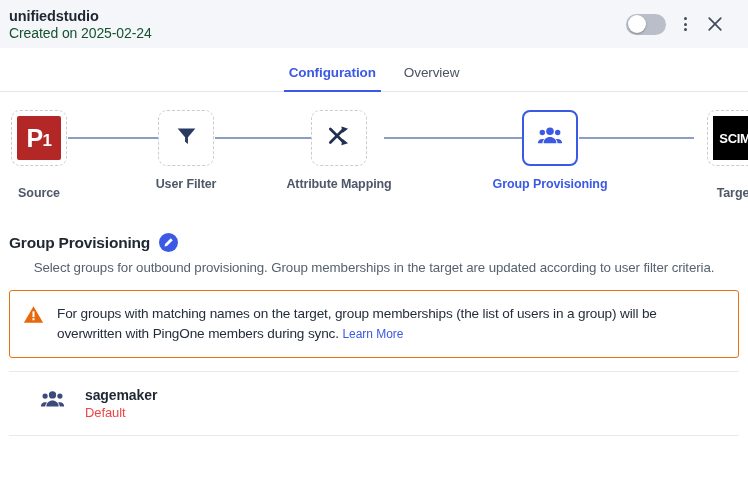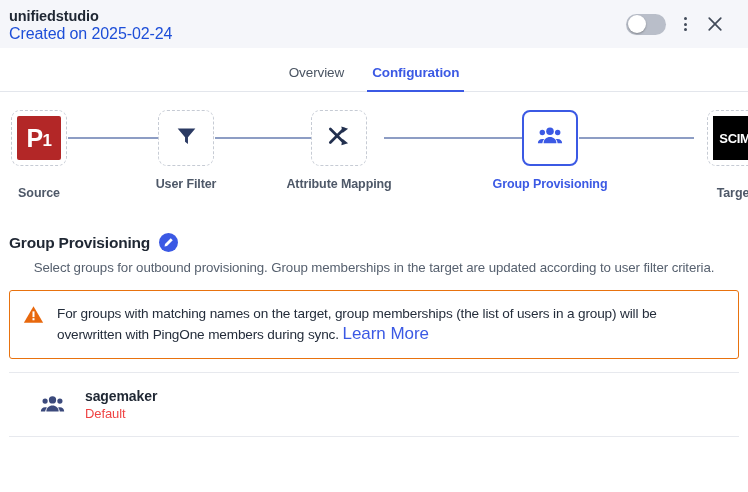--- a/index.html
+++ b/index.html
@@ -41,22 +41,22 @@
     padding-top: 1px;
   }
   .header-title {
     font-size: 14.5px;
     font-weight: bold;
     color: #1f2733;
     line-height: 17px;
     letter-spacing: -0.1px;
   }
   .header-sub {
-    font-size: 16px;
-    color: #1d4ed8;
+    font-size: 14px;
+    color: #14532d;
     line-height: 17px;
     letter-spacing: -0.1px;
   }
   .header-actions {
     flex: 0 0 auto;
     display: flex;
     align-items: center;
     gap: 12px;
     padding-right: 2px;
   }
@@ -255,34 +255,34 @@
   }
   .warn-body {
     font-size: 13.6px;
     color: #242d3b;
     line-height: 20px;
     letter-spacing: -0.15px;
     padding-top: 1px;
   }
   .warn-link {
     color: #3b59e4;
-    font-size: 17px;
+    font-size: 12px;
     text-decoration: none;
     cursor: pointer;
     letter-spacing: -0.05px;
   }
 
   
   .group-list {
     margin-top: 13px;
     border-top: 1px solid #e7e9ee;
   }
   .group-row {
     display: flex;
-    align-items: center;
+    align-items: flex-start;
     gap: 20px;
     padding: 15px 9px 15px 31px;
     border-bottom: 1px solid #e7e9ee;
     cursor: pointer;
   }
   .group-icon { flex: 0 0 auto; display: flex; align-items: center; }
   .group-meta { display: flex; flex-direction: column; gap: 2px; }
   .group-name {
     font-size: 14px;
     font-weight: bold;
@@ -316,22 +316,22 @@
       </div>
       <div class="icon-btn close-x">
         <svg width="18" height="18" viewBox="0 0 18 18" aria-hidden="true">
           <path d="M3.2 3.2 L14.8 14.8 M14.8 3.2 L3.2 14.8" stroke="#424b5a" stroke-width="1.7" fill="none" stroke-linecap="round"></path>
         </svg>
       </div>
     </div>
   </div>
 
   <div class="tabs-wrap">
+    <div class="tab active">Configuration</div>
     <div class="tab">Overview</div>
-    <div class="tab active">Configuration</div>
   </div>
 
   <div class="pipeline">
     <div class="track">
 
       <div class="connector" style="left:68px;  width:90px;"></div>
       <div class="connector" style="left:215px; width:110px;"></div>
       <div class="connector" style="left:384px; width:138px;"></div>
       <div class="connector" style="left:579px; width:115px;"></div>
 

